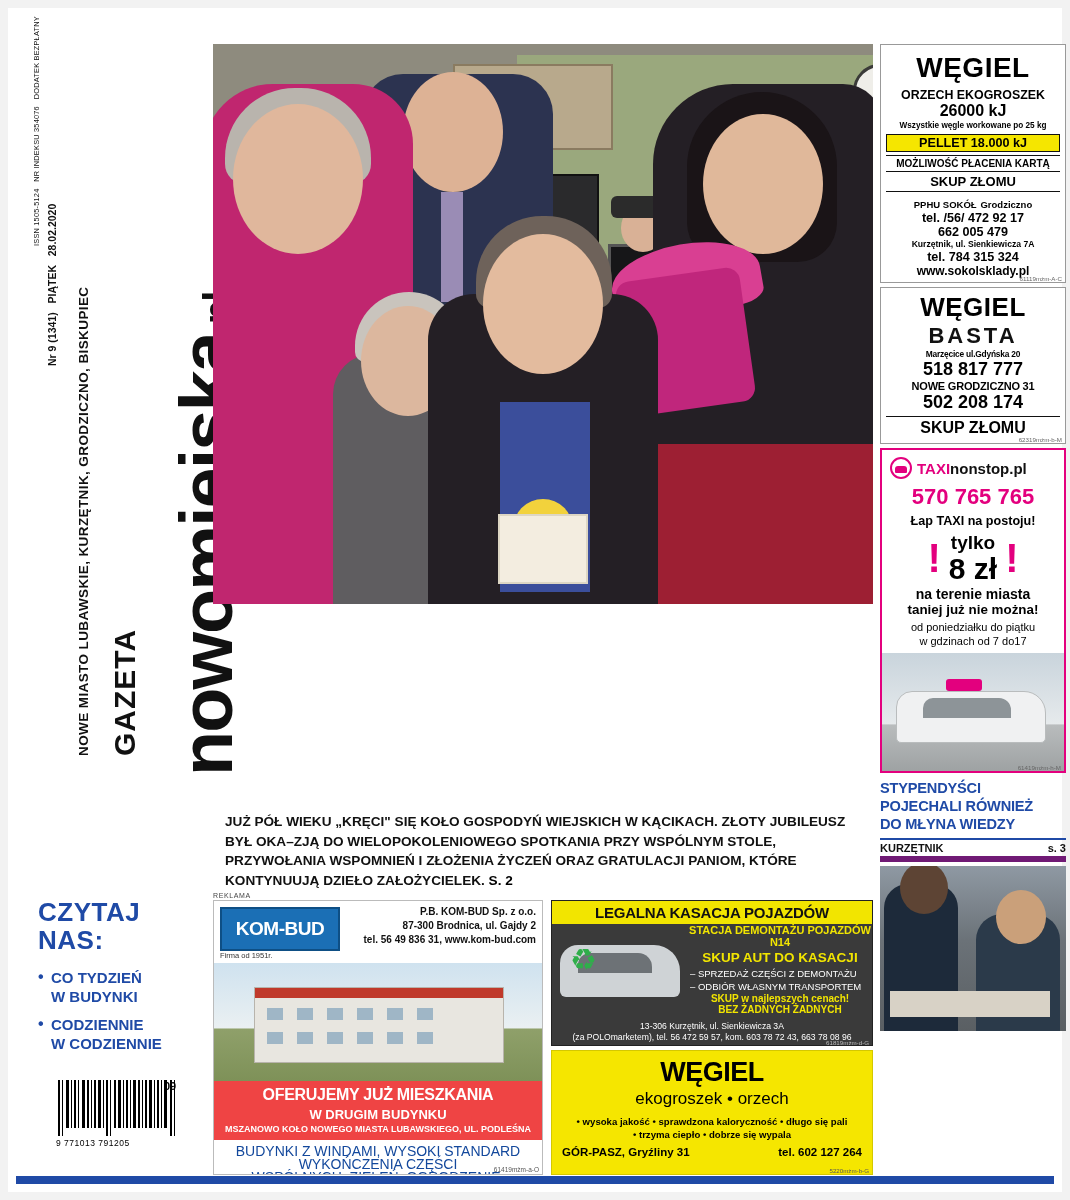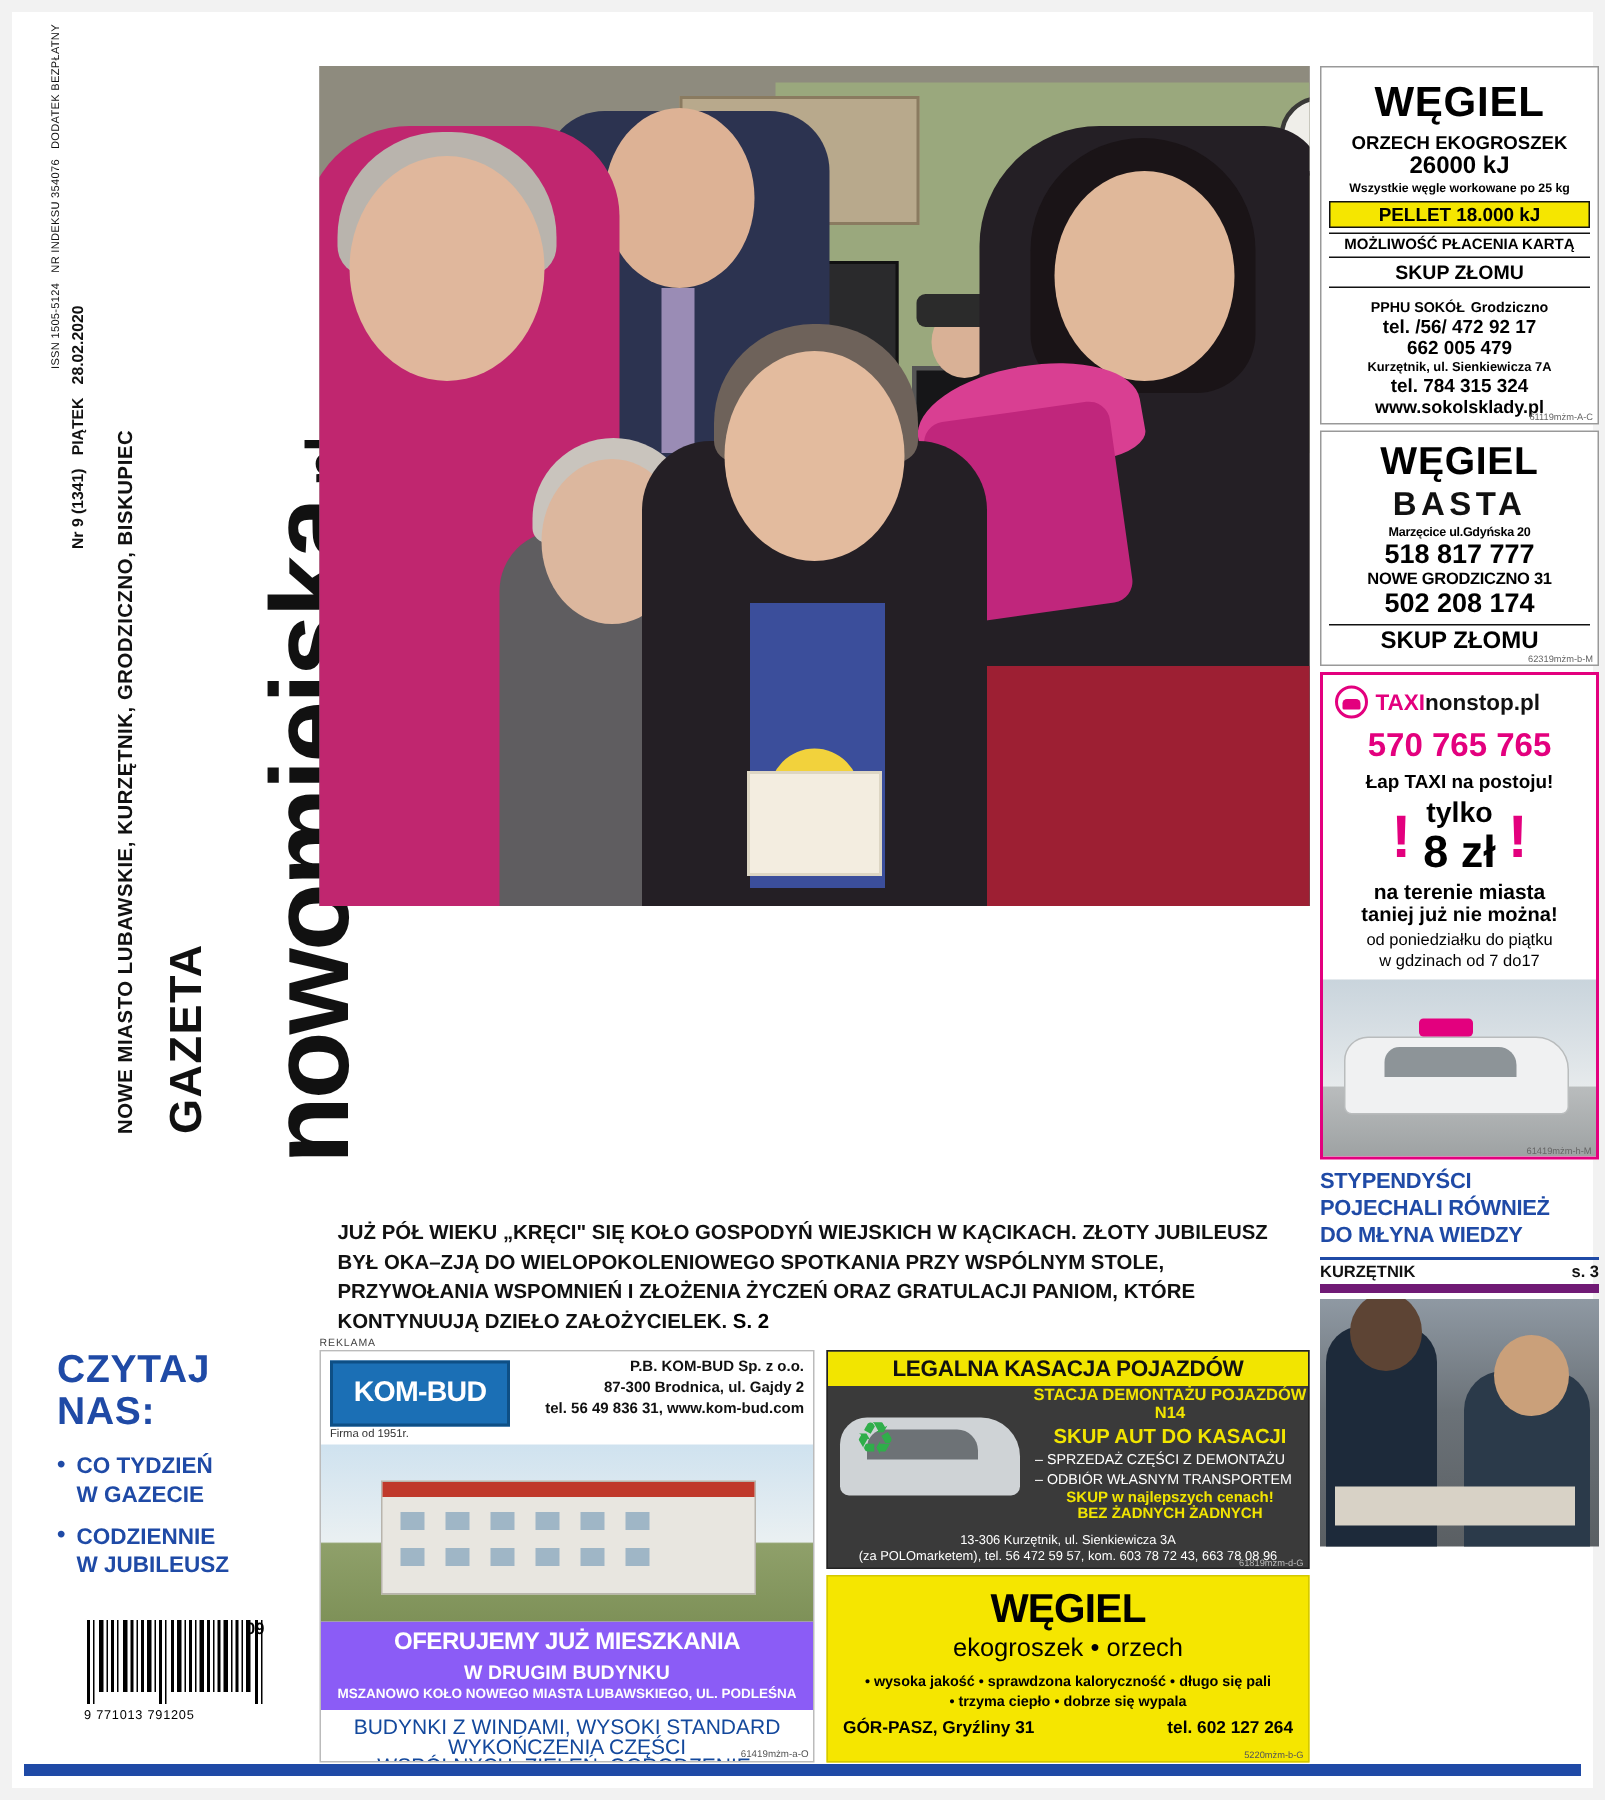--- a/index.html
+++ b/index.html
@@ -146,21 +146,21 @@
     background:#1b6fb5; color:#fff; font-weight:bold; font-size:19px;
     display:flex; align-items:center; justify-content:center; letter-spacing:-0.5px;
     border:2px solid #0e4f85;
   }
   .kb-logo-sub { position:absolute; left:6px; top:50px; font-size:7.5px; color:#333;}
   .kb-addr { position:absolute; right:6px; top:4px; text-align:right; font-size:10px; line-height:14px; font-weight:bold; color:#111;}
   .kb-photo { position:relative; height:118px; background:linear-gradient(180deg,#cfe2ef 0%,#eaf0f2 55%,#8fa06a 56%,#7e9158 100%);}
   .kb-bldg { position:absolute; left:40px; top:24px; width:250px; height:76px; background:#e8e6e0; border:1px solid #b8b4ac;}
   .kb-bldg:after{content:""; position:absolute; left:0; top:0; width:100%; height:10px; background:#c0392b;}
   .kb-win { position:absolute; background:#9fb6c6;}
-  .kb-red { background:#8b5cf6; color:#fff; text-align:center; padding:5px 4px 6px; }
+  .kb-red { background:#ef4444; color:#fff; text-align:center; padding:5px 4px 6px; }
   .kb-red .l1 { font-size:16px; font-weight:bold; letter-spacing:-0.3px;}
   .kb-red .l2 { font-size:9px; font-weight:bold; margin-top:2px;}
   .kb-red .l3 { font-size:13px; font-weight:bold; margin-top:3px;}
   .kb-blue { color:#13489c; text-align:center; font-size:14px; font-weight:normal; line-height:13px; padding:5px 4px;}
   .kb-code { position:absolute; right:3px; bottom:1px; font-size:6.5px; color:#555;}
   .ad-kasacja {
     position:absolute; left:543px; top:892px; width:322px; height:146px;
     background:#3a3a3a; border:1px solid #222; overflow:hidden;
   }
   .ks-head { background:#f2e500; color:#111; font-weight:bold; font-size:15px; text-align:center; padding:3px 0; letter-spacing:-0.2px;}
@@ -256,22 +256,22 @@
         &nbsp; <span>28.02.2020</span>
       </div>
       <div class="vtext masthead-gazeta">GAZETA</div>
       <div class="vtext masthead-main"><span>nowomiejska</span><span class="pl">.pl</span></div>
       <div class="vtext masthead-sub">NOWE MIASTO LUBAWSKIE, KURZĘTNIK, GRODZICZNO, BISKUPIEC</div>
     </div>
 
     <div class="czytaj">
       <h2><span>CZYTAJ</span><br><span>NAS:</span></h2>
       <ul>
-        <li><span>CO TYDZIEŃ</span><br><span>W GAZECIE</span></li>
-        <li><span>CODZIENNIE</span><br><span>W JUBILEUSZ</span></li>
+        <li><span>CO TYDZIEŃ</span><br><span>W BUDYNKI</span></li>
+        <li><span>CODZIENNIE</span><br><span>W CODZIENNIE</span></li>
       </ul>
     </div>
 
     <div class="barcode-side">09</div>
     <div class="barcode-wrap">
       <svg class="barcode" viewBox="0 0 125 56" preserveAspectRatio="none">
         <g fill="#000">
           <rect x="2" y="0" width="2" height="56"></rect>
             <rect x="6" y="0" width="1" height="56"></rect>
           <rect x="10" y="0" width="3" height="48"></rect>

